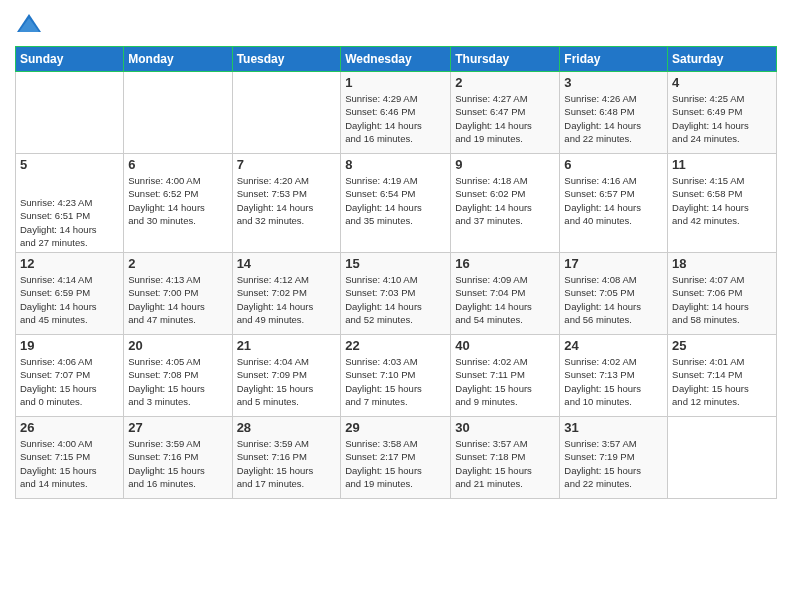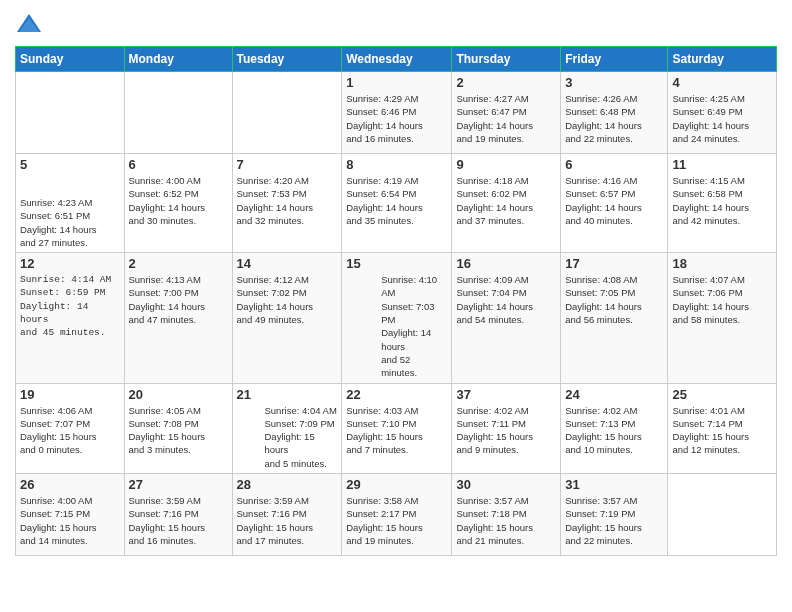--- a/index.html
+++ b/index.html
@@ -203,42 +203,42 @@
             <div class="day-number">11</div>
             <div class="day-info" style="white-space: pre-line;">Sunrise: 4:15 AM
 Sunset: 6:58 PM
 Daylight: 14 hours
 and 42 minutes.</div>
           </td>
         </tr>
         <tr>
           <td>
             <div class="day-number">12</div>
-            <div class="day-info" style="white-space: pre-line; font-family: Liberation Mono, monospace;">Sunrise: 4:14 AM
+            <div class="day-info" style="white-space: pre-line;">Sunrise: 4:14 AM
 Sunset: 6:59 PM
 Daylight: 14 hours
 and 45 minutes.</div>
           </td>
           <td>
             <div class="day-number">2</div>
             <div class="day-info" style="white-space: pre-line;">Sunrise: 4:13 AM
 Sunset: 7:00 PM
 Daylight: 14 hours
 and 47 minutes.</div>
           </td>
           <td>
             <div class="day-number">14</div>
             <div class="day-info" style="white-space: pre-line;">Sunrise: 4:12 AM
 Sunset: 7:02 PM
 Daylight: 14 hours
 and 49 minutes.</div>
           </td>
           <td>
             <div class="day-number">15</div>
-            <div class="day-info" style="white-space: pre-line; margin-left: 35px;">Sunrise: 4:10 AM
+            <div class="day-info" style="white-space: pre-line;">Sunrise: 4:10 AM
 Sunset: 7:03 PM
 Daylight: 14 hours
 and 52 minutes.</div>
           </td>
           <td>
             <div class="day-number">16</div>
             <div class="day-info" style="white-space: pre-line;">Sunrise: 4:09 AM
 Sunset: 7:04 PM
 Daylight: 14 hours
 and 54 minutes.</div>
@@ -268,34 +268,34 @@
           </td>
           <td>
             <div class="day-number">20</div>
             <div class="day-info" style="white-space: pre-line;">Sunrise: 4:05 AM
 Sunset: 7:08 PM
 Daylight: 15 hours
 and 3 minutes.</div>
           </td>
           <td>
             <div class="day-number">21</div>
-            <div class="day-info" style="white-space: pre-line; margin-left: 28px;">Sunrise: 4:04 AM
+            <div class="day-info" style="white-space: pre-line;">Sunrise: 4:04 AM
 Sunset: 7:09 PM
 Daylight: 15 hours
 and 5 minutes.</div>
           </td>
           <td>
             <div class="day-number">22</div>
             <div class="day-info" style="white-space: pre-line;">Sunrise: 4:03 AM
 Sunset: 7:10 PM
 Daylight: 15 hours
 and 7 minutes.</div>
           </td>
           <td>
-            <div class="day-number">37</div>
+            <div class="day-number">40</div>
             <div class="day-info" style="white-space: pre-line;">Sunrise: 4:02 AM
 Sunset: 7:11 PM
 Daylight: 15 hours
 and 9 minutes.</div>
           </td>
           <td>
             <div class="day-number">24</div>
             <div class="day-info" style="white-space: pre-line;">Sunrise: 4:02 AM
 Sunset: 7:13 PM
 Daylight: 15 hours

